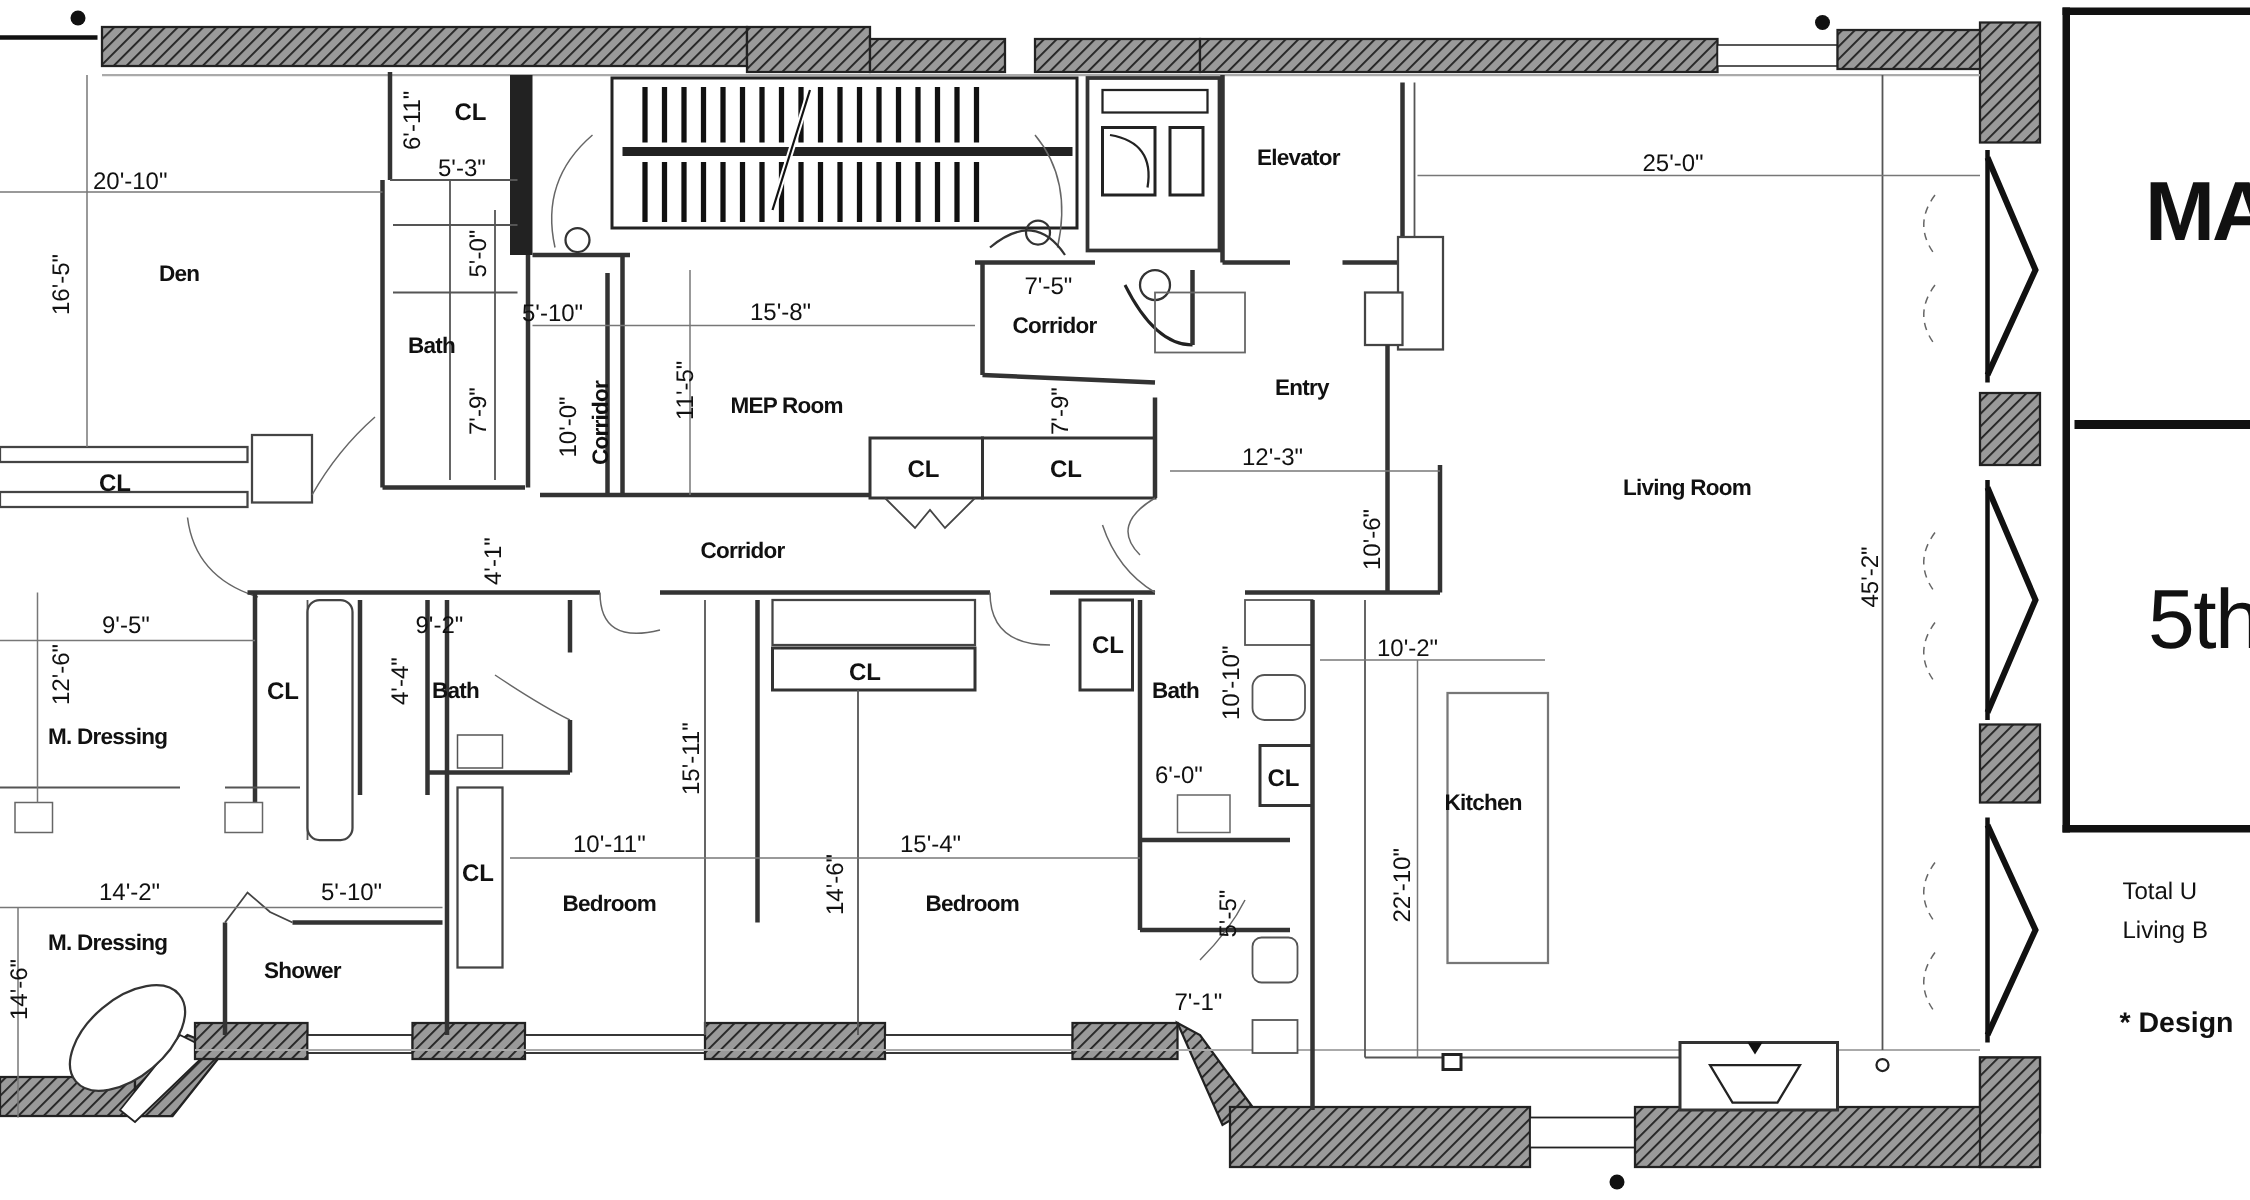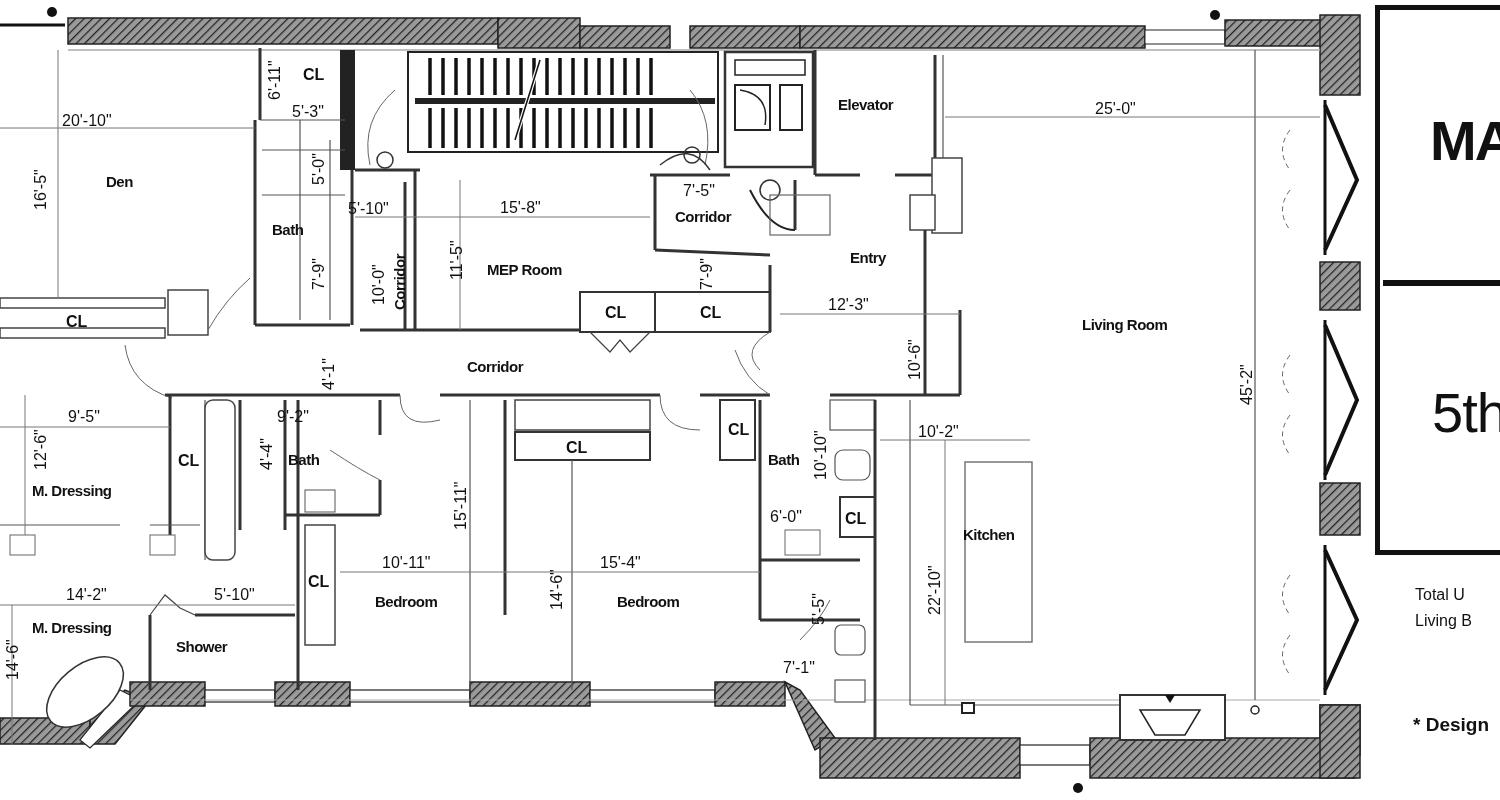--- a/index.html
+++ b/index.html
@@ -11,21 +11,21 @@
   .wall{fill:url(#hatch);stroke:#222;stroke-width:1.5;}
   .iw{stroke:#333;stroke-width:3;fill:none;}
   .thin{stroke:#555;stroke-width:1.2;fill:none;}
   .dl{stroke:#777;stroke-width:1;fill:none;}
   .door{stroke:#666;stroke-width:1;fill:none;}
   .title-box{position:absolute;left:1375px;top:5px;width:140px;height:550px;border:5px solid #111;border-right:none;box-sizing:border-box;}
   .title-divider{position:absolute;left:1383px;top:280px;width:130px;height:6px;background:#111;}
   .title-main{position:absolute;left:1430px;top:108px;font-size:56px;font-weight:bold;color:#111;white-space:nowrap;letter-spacing:-2px;}
   .title-floor{position:absolute;left:1432px;top:380px;font-size:56px;color:#111;white-space:nowrap;letter-spacing:-1px;}
   .notes{position:absolute;left:1415px;top:582px;font-size:16px;font-weight:normal;color:#111;line-height:26px;white-space:nowrap;}
-  .note-star{position:absolute;left:1413px;top:672px;font-size:19px;font-weight:bold;color:#111;white-space:nowrap;margin-top:42px;}
+  .note-star{position:absolute;left:1413px;top:672px;font-size:19px;font-weight:bold;color:#111;white-space:nowrap;}
 </style>
 </head>
 <body>
 
 <svg width="1500" height="800" viewBox="0 0 1500 800" xmlns="http://www.w3.org/2000/svg">
   <defs>
     <pattern id="hatch" patternUnits="userSpaceOnUse" width="6" height="6" patternTransform="rotate(45)">
       <rect width="6" height="6" fill="#9a9a9a"></rect>
       <line x1="0" y1="0" x2="0" y2="6" stroke="#222" stroke-width="2.5"></line>
     </pattern>

